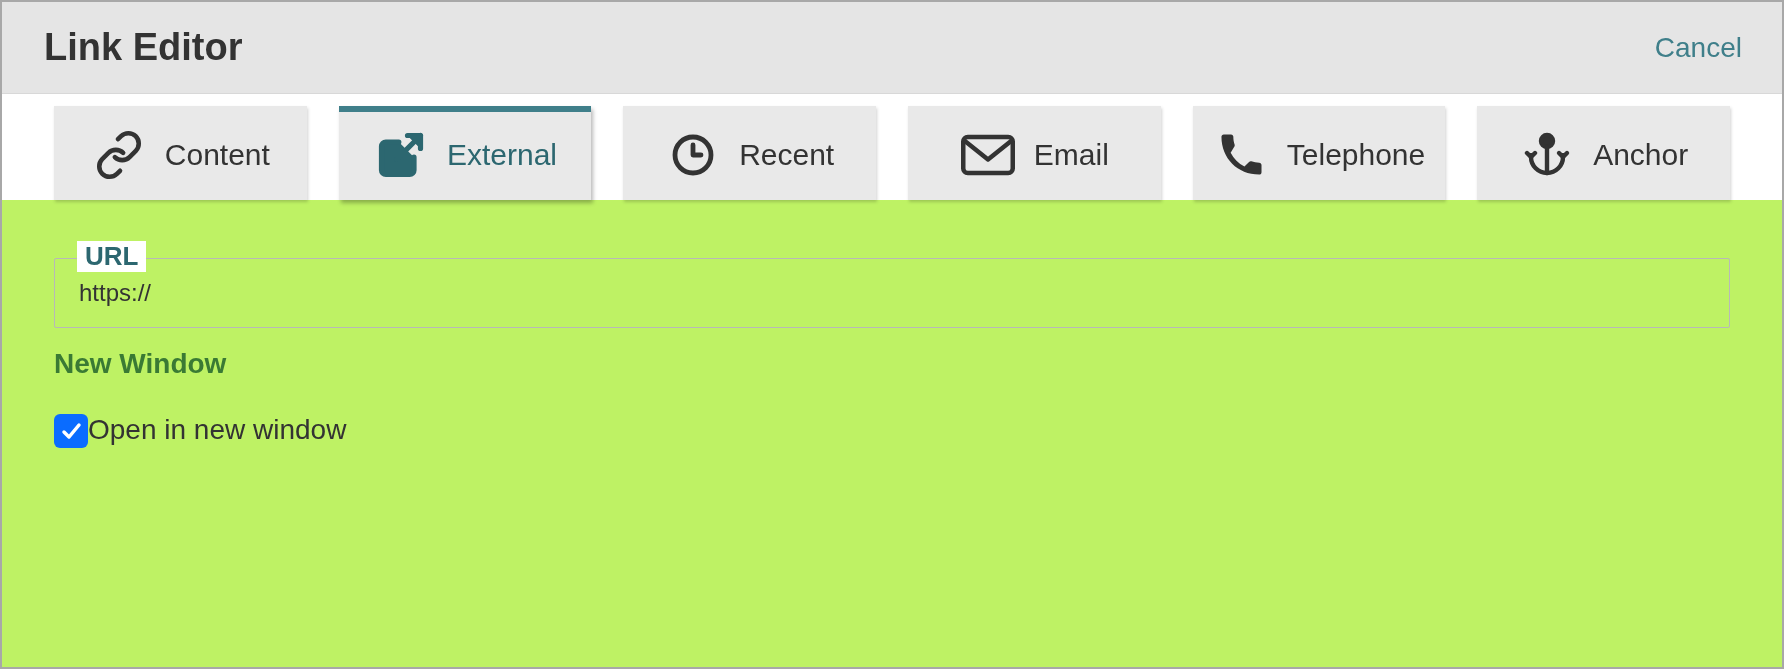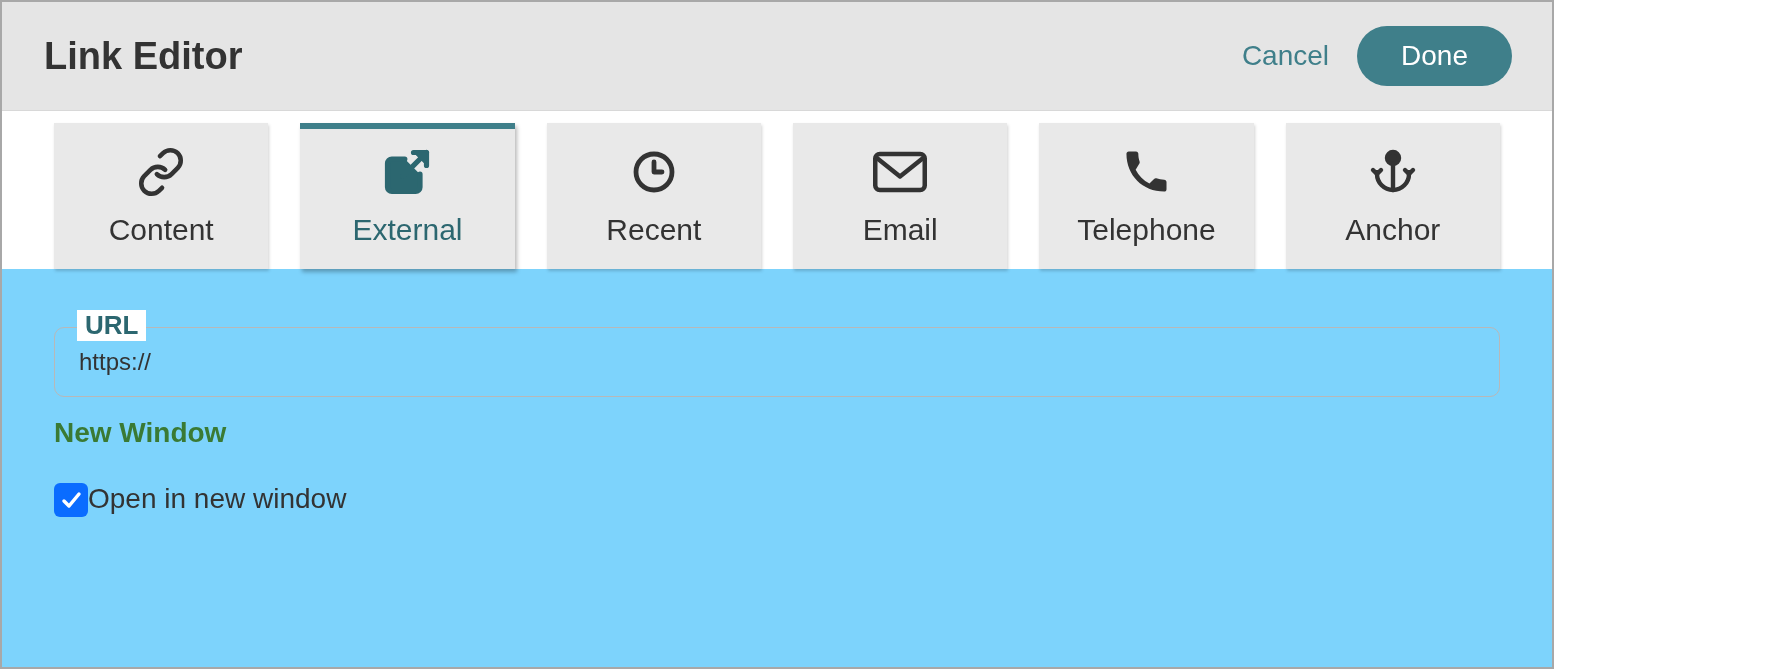--- a/index.html
+++ b/index.html
@@ -3,24 +3,24 @@
 <meta charset="utf-8">
 <style>
   * { box-sizing: border-box; margin: 0; padding: 0; }
   html, body { width: 100%; height: 100%; }
   body {
     font-family: "Segoe UI", "Helvetica Neue", Arial, sans-serif;
     background: #fff;
     color: #333;
   }
   .dialog {
-    width: 1554px;
+    width: 1784px;
     height: 669px;
     border: 2px solid #a8a8a8;
-    background: #7dd3fc;
+    background: #bef264;
     display: flex;
     flex-direction: column;
   }
   .header {
     background: #e5e5e5;
     display: flex;
     align-items: center;
     justify-content: space-between;
     padding: 24px 40px 24px 42px;
     border-bottom: 1px solid #d8d8d8;
@@ -55,21 +55,21 @@
     display: flex;
     gap: 32px;
     padding: 12px 52px 0 52px;
     background: #ffffff;
   }
   .tab {
     flex: 1;
     background: #e9e9e9;
     border: none;
     display: flex;
-    flex-direction: column;
+    flex-direction: row;
     align-items: center;
     justify-content: center;
     padding: 26px 10px 22px 10px;
     gap: 18px;
     cursor: pointer;
     box-shadow: 1px 2px 3px rgba(0,0,0,0.18);
   }
   .tab.active {
     border-top: 6px solid #3f7f8a;
     padding-top: 20px;
@@ -90,21 +90,21 @@
   }
   .tab.active .tab-label { color: #2c6770; font-weight: 500; }
   .tab.active .icon svg { stroke: #2c6770; fill: #2c6770; }
 
   .form-area {
     padding: 58px 52px 40px 52px;
   }
   .fieldset {
     position: relative;
     border: 1px solid #b8b8b8;
-    border-radius: 10px;
+    border-radius: 2px;
     padding: 0;
   }
   .legend {
     position: absolute;
     top: -18px;
     left: 22px;
     background: #fff;
     padding: 0 8px;
     font-size: 26px;
     font-weight: 700;
@@ -148,21 +148,20 @@
 </style>
 </head>
 <body>
 
 <div class="dialog">
 
   <div class="header">
     <div class="title">Link Editor</div>
     <div class="header-actions">
       <span class="cancel-link">Cancel</span>
-      <button class="done-btn">Done</button>
     </div>
   </div>
 
   <div class="tabs">
 
     <button class="tab">
       <span class="icon">
         <svg width="50" height="50" viewBox="0 0 24 24" fill="none" stroke="#333" stroke-width="2.2" stroke-linecap="round" stroke-linejoin="round">
           <path d="M10 13a5 5 0 0 0 7.07 0l3-3a5 5 0 0 0-7.07-7.07l-1.5 1.5"></path>
           <path d="M14 11a5 5 0 0 0-7.07 0l-3 3a5 5 0 0 0 7.07 7.07l1.5-1.5"></path>

